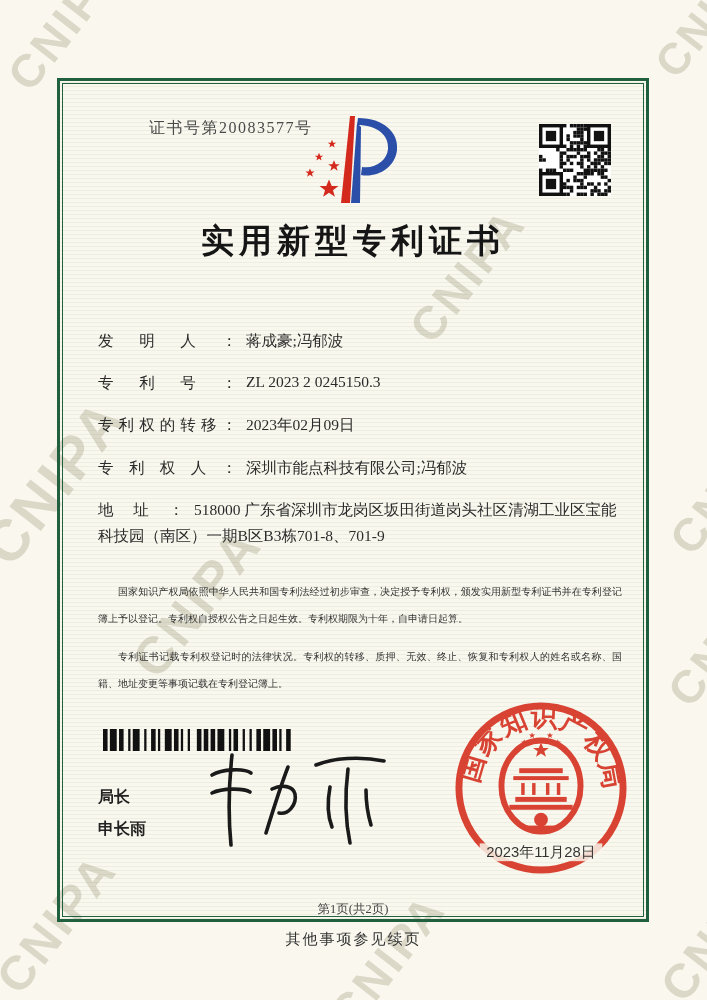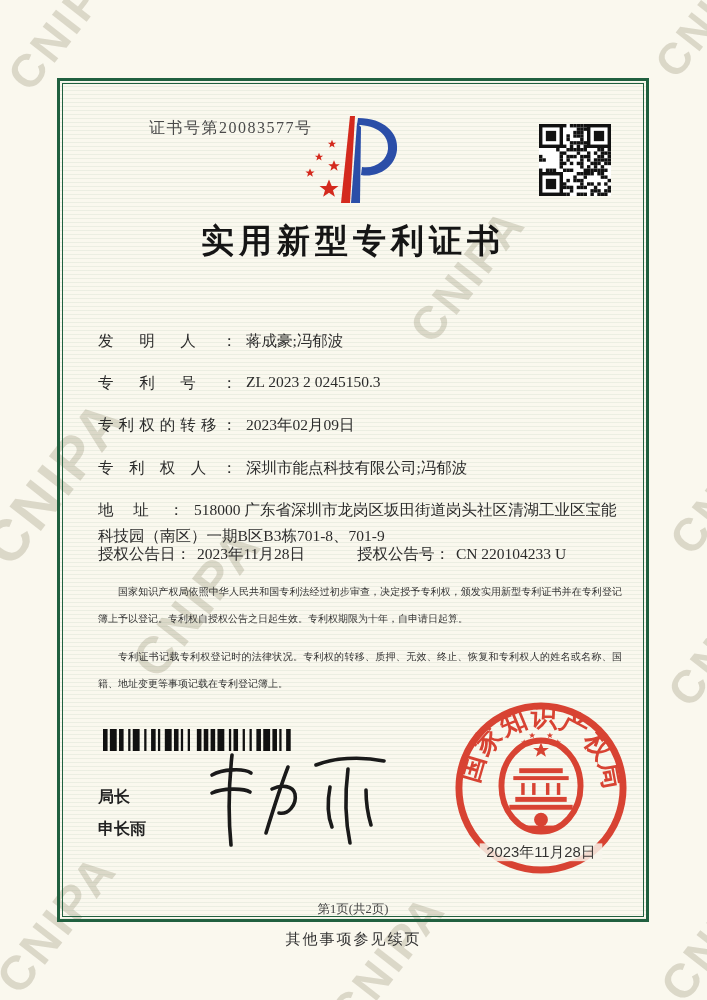--- a/index.html
+++ b/index.html
@@ -276,23 +276,20 @@
     </div>
     <div class="row r4">
       <span class="lbl">专利权的转移：</span><span class="val">2023年02月09日</span>
     </div>
     <div class="row r5">
       <span class="lbl">专利权人：</span><span class="val">深圳市能点科技有限公司;冯郁波</span>
     </div>
     <div class="row addr">
       <span class="lbl">地址：</span><span class="val">518000 广东省深圳市龙岗区坂田街道岗头社区清湖工业区宝能科技园（南区）一期B区B3栋701-8、701-9</span>
     </div>
-    <div class="row grant">
-      <span>授权公告日：</span><span class="gval">2023年11月28日</span><span class="g2">授权公告号：</span><span class="gval">CN 220104233 U</span>
-    </div>
 
     <p class="para p1">国家知识产权局依照中华人民共和国专利法经过初步审查，决定授予专利权，颁发实用新型专利证书并在专利登记簿上予以登记。专利权自授权公告之日起生效。专利权期限为十年，自申请日起算。</p>
     <p class="para p2">专利证书记载专利权登记时的法律状况。专利权的转移、质押、无效、终止、恢复和专利权人的姓名或名称、国籍、地址变更等事项记载在专利登记簿上。</p>
 
     <div class="barcode"><svg width="190" height="22" viewBox="0 0 107.89999999999993 22" preserveAspectRatio="none">
           <rect x="0" y="0" width="2.6" height="22" fill="#111"></rect>
           <rect x="3.9000000000000004" y="0" width="3.9000000000000004" height="22" fill="#111"></rect>
           <rect x="9.100000000000001" y="0" width="2.6" height="22" fill="#111"></rect>
           <rect x="14.3" y="0" width="1.3" height="22" fill="#111"></rect>
           <rect x="16.900000000000002" y="0" width="3.9000000000000004" height="22" fill="#111"></rect>

